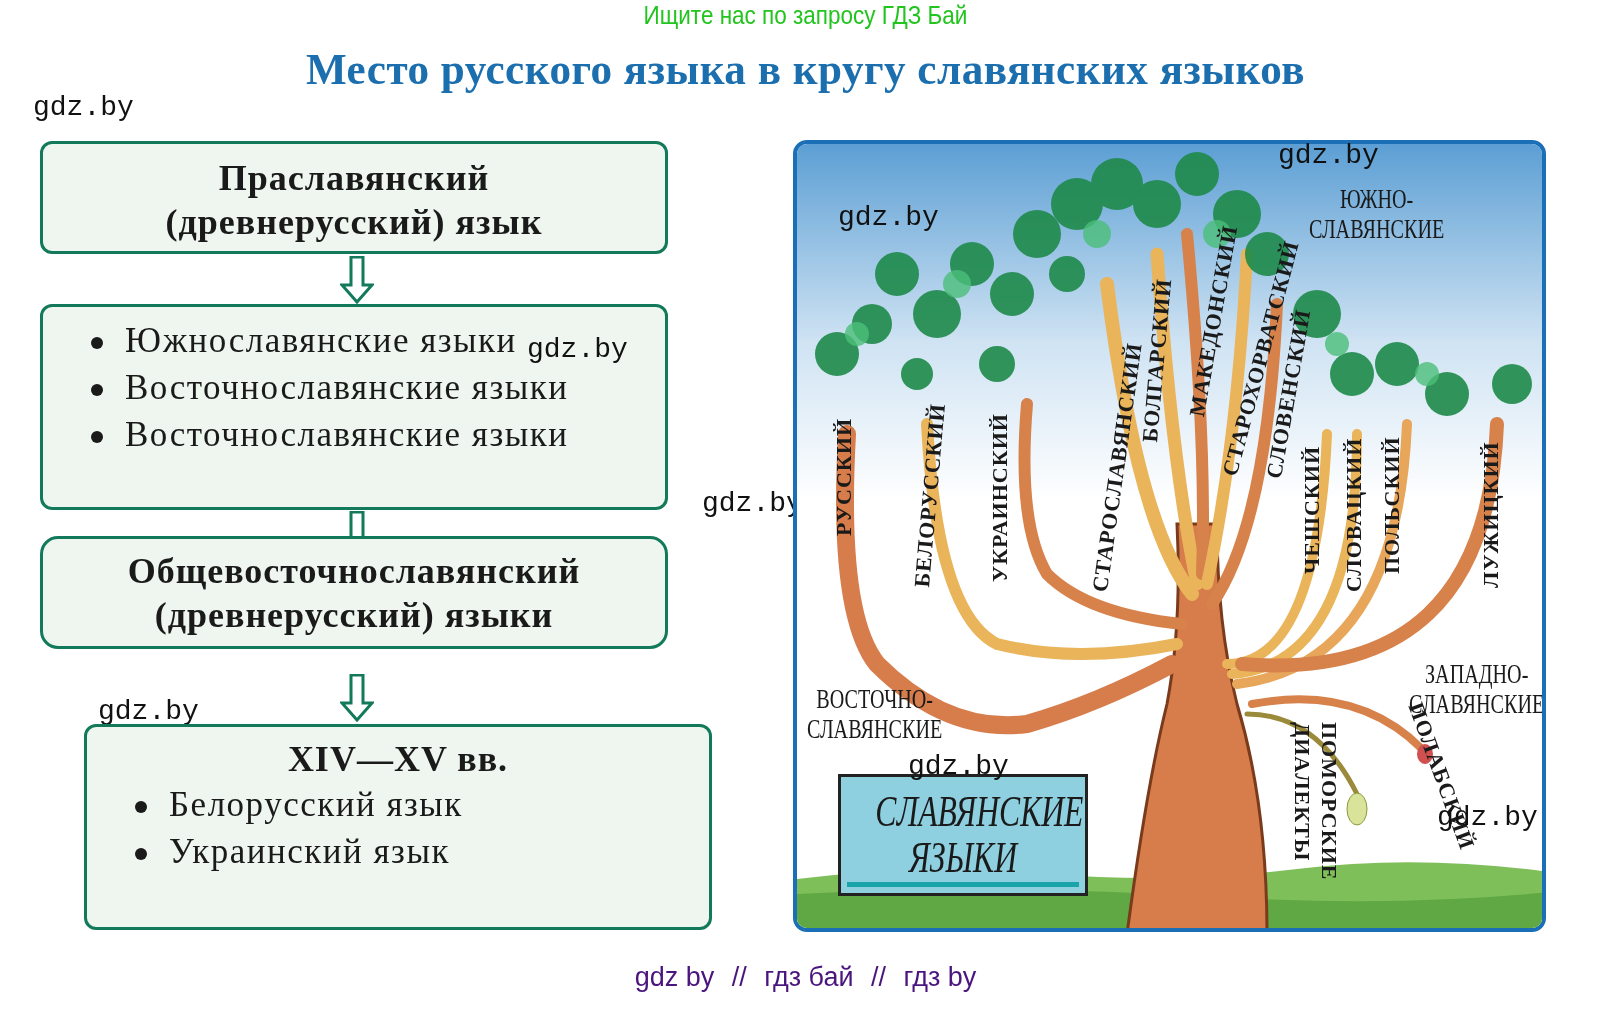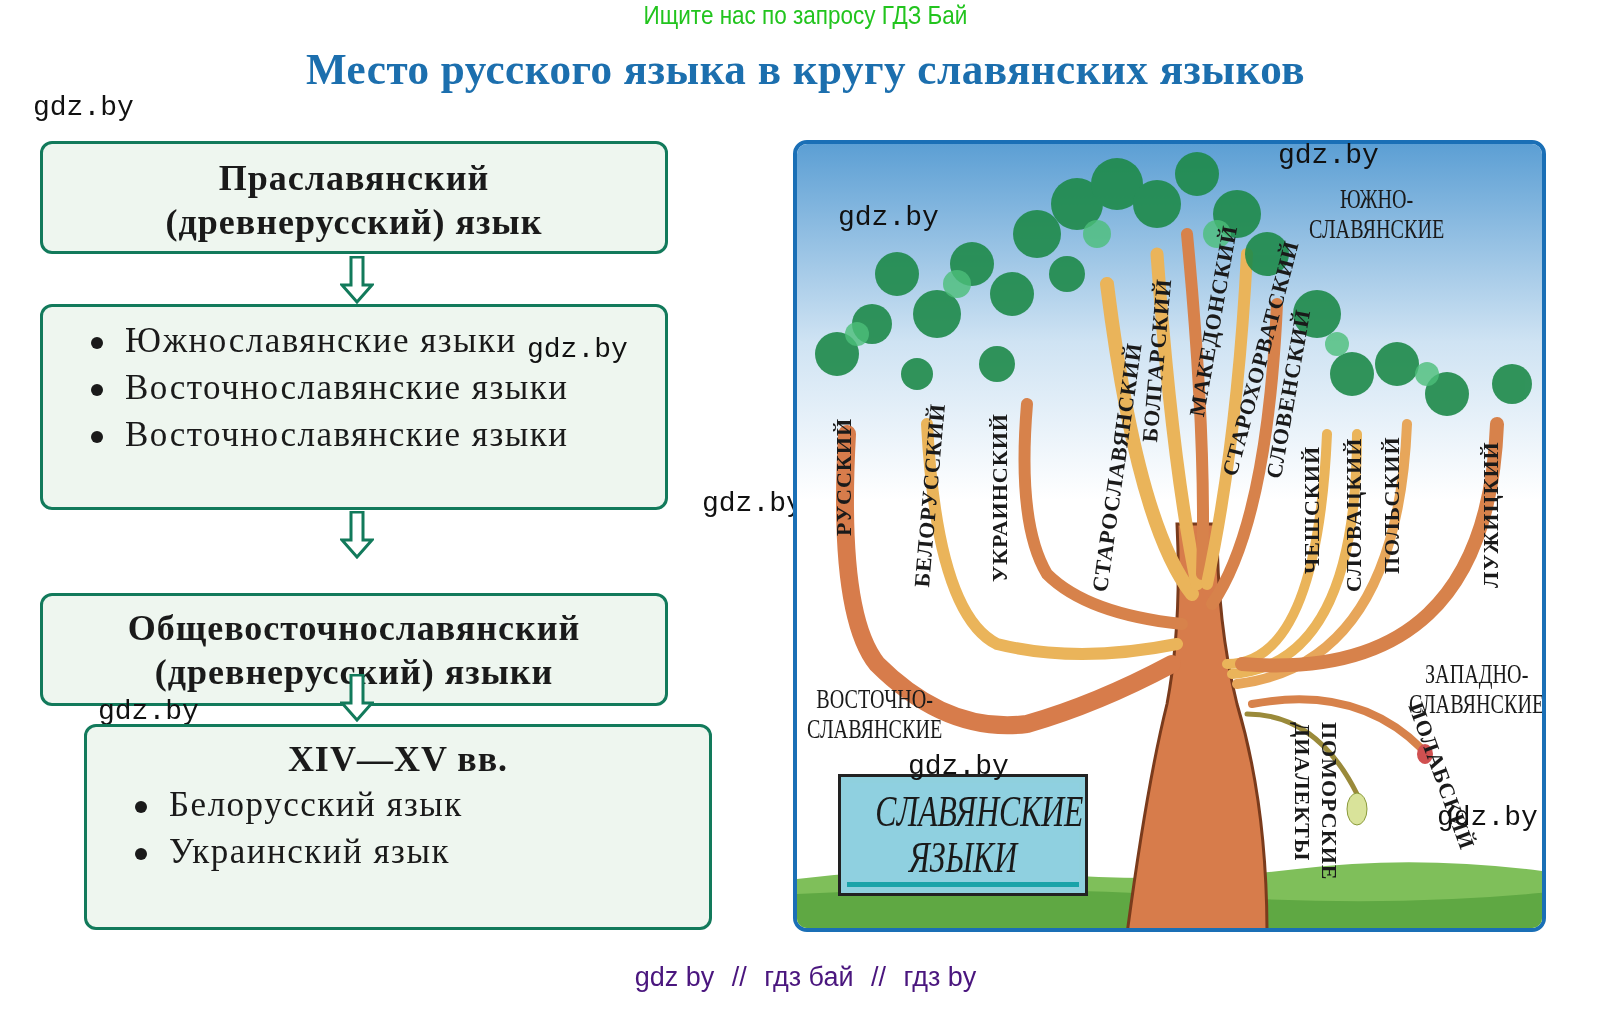--- a/index.html
+++ b/index.html
@@ -52,21 +52,21 @@
   </ul>
 </div>
 <div class="abs wm" style="left:527px;top:334px;">gdz.by</div>
 
 <div class="abs arrow" style="top:511px;">
   <svg width="34" height="48" viewBox="0 0 34 48">
       <path d="M11 1 H23 V29 H32 L17 46 L2 29 H11 Z" fill="#fff" stroke="#127a5b" stroke-width="3"></path>
     </svg>
 </div>
 
-<div class="abs box" style="top:593px;height:113px;padding-top:10px;">
+<div class="abs box" style="top:536px;height:113px;padding-top:10px;border-radius:18px;">
   <div class="box-title">Общевосточнославянский</div>
   <div class="box-title">(древнерусский) языки</div>
 </div>
 
 <div class="abs arrow" style="top:674px;">
   <svg width="34" height="48" viewBox="0 0 34 48">
       <path d="M11 1 H23 V29 H32 L17 46 L2 29 H11 Z" fill="#fff" stroke="#127a5b" stroke-width="3"></path>
     </svg>
 </div>
 <div class="abs wm" style="left:98px;top:696px;">gdz.by</div>

